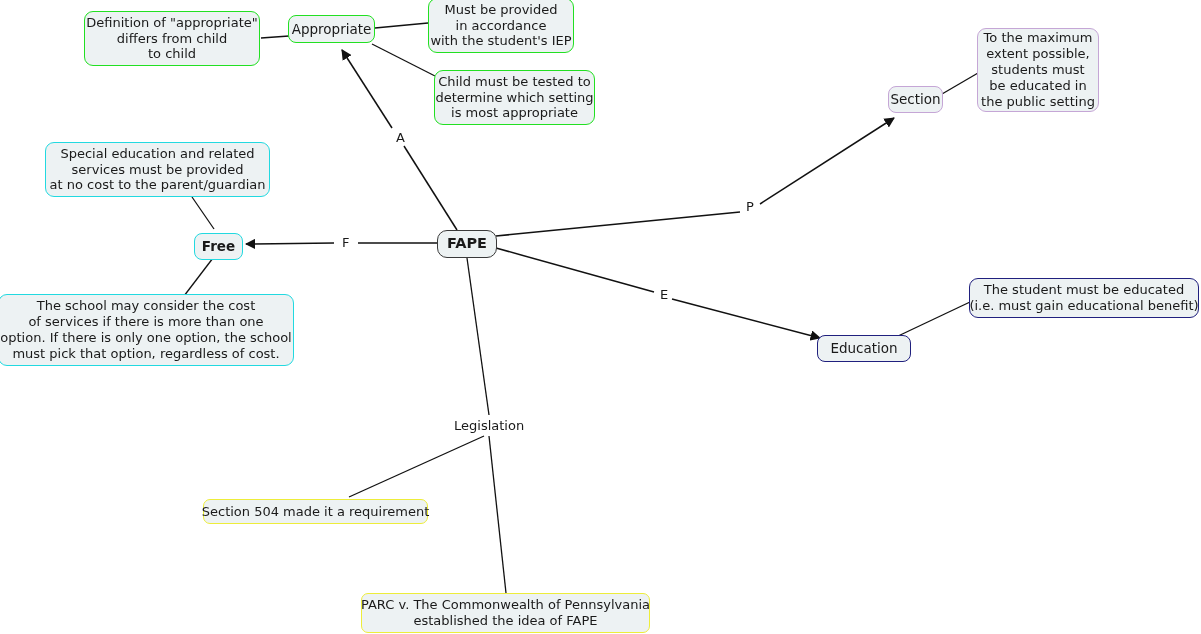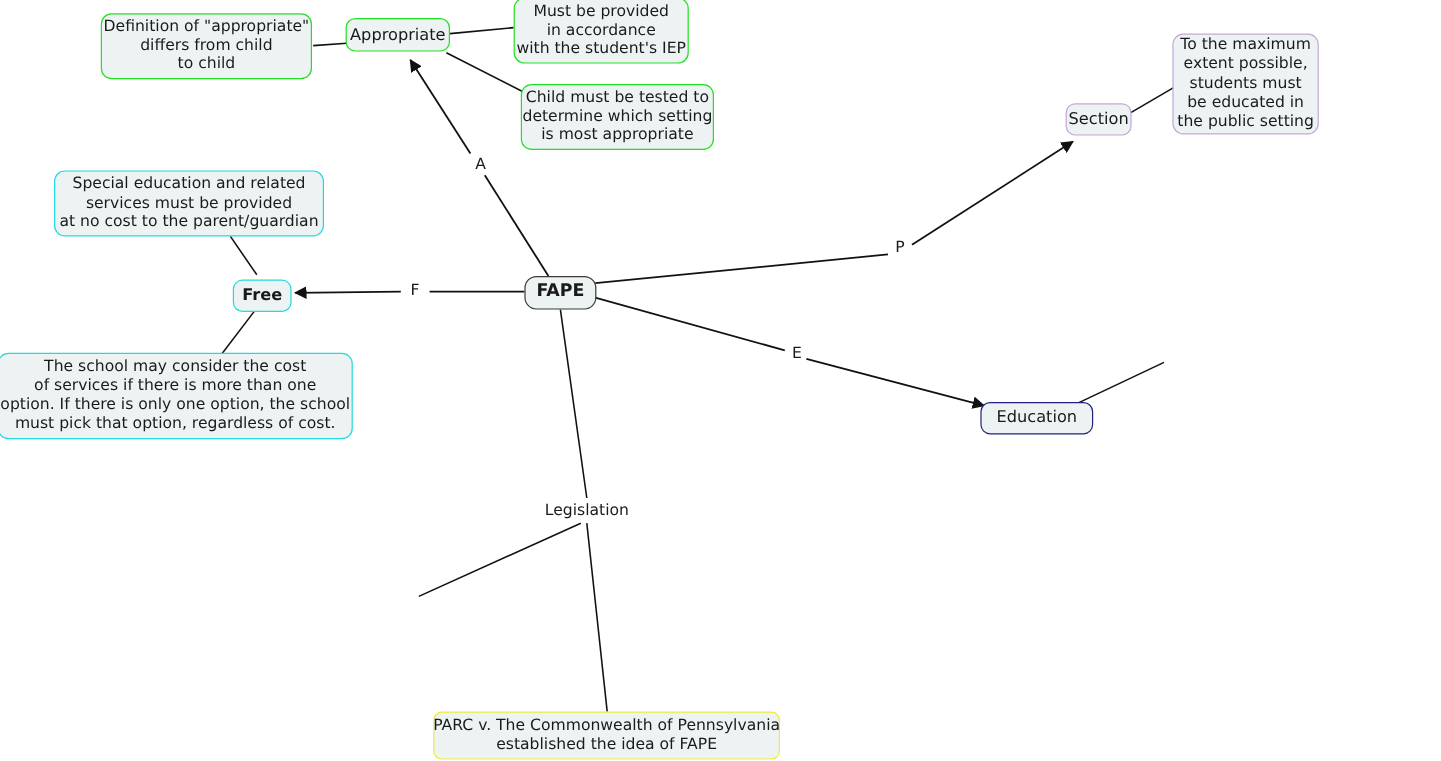--- a/index.html
+++ b/index.html
@@ -149,21 +149,24 @@
   <div class="node concept b-purple" style="left:888px; top:86px; width:55px; height:27px;">Section</div>
 
   <div class="node detail b-purple" style="left:977px; top:28px; width:122px; height:84px;">To the maximum
 extent possible,
 students must
 be educated in
 the public setting</div>
 
   <div class="node concept b-navy" style="left:817px; top:335px; width:94px; height:27px;">Education</div>
 
+  <div class="node detail b-navy" style="left:969px; top:278px; width:230px; height:40px;">The student must be educated
+(i.e. must gain educational benefit)</div>
 
+  <div class="node note b-yellow" style="left:203px; top:499px; width:225px; height:25px;">Section 504 made it a requirement</div>
 
   <div class="node note b-yellow" style="left:361px; top:593px; width:289px; height:40px;">PARC v. The Commonwealth of Pennsylvania
 established the idea of FAPE</div>
 
   <div class="edge-label" style="left:394px; top:131px;">A</div>
 
   <div class="edge-label" style="left:340px; top:236px;">F</div>
 
   <div class="edge-label" style="left:744px; top:200px;">P</div>
 

